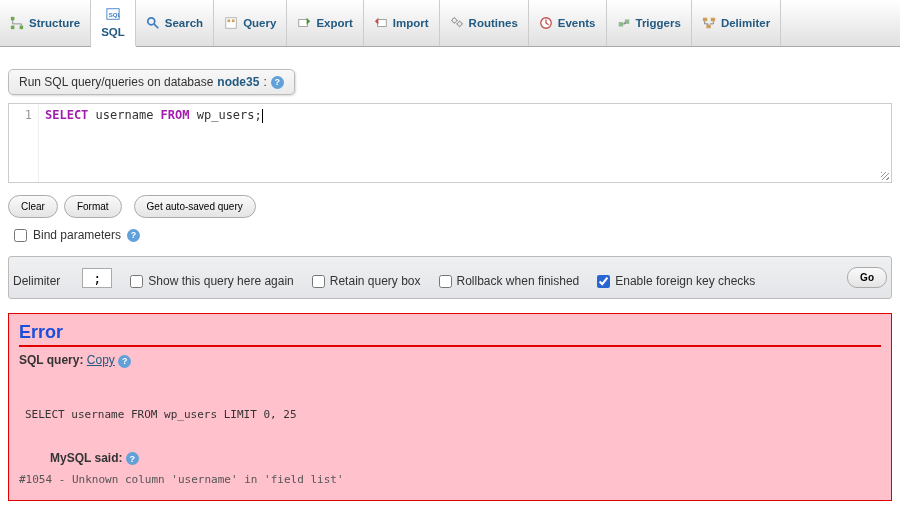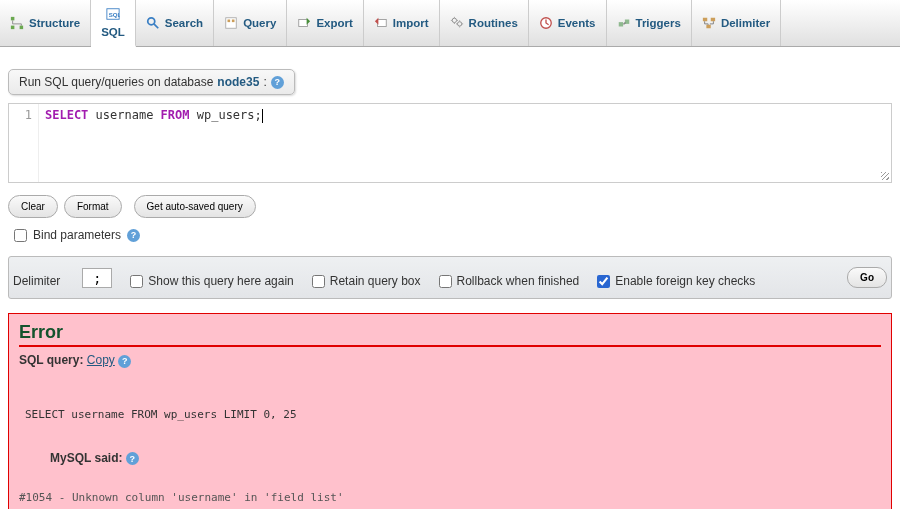--- a/index.html
+++ b/index.html
@@ -22,26 +22,26 @@
 .btn { padding: 5px 12px; border: 1px solid #aaa; border-radius: 12px; background: linear-gradient(#fafafa,#e4e4e4); font-size: 10px; cursor: pointer; }
 .btn.sm { border-radius: 10px; padding: 4px 12px; }
 .bind-row { padding: 4px 14px 14px; display: flex; align-items: center; gap: 6px; }
 .help-icon { width: 13px; height: 13px; display: inline-flex; align-items: center; justify-content: center; border-radius: 50%; background: #61a0d8; color: #fff; font-size: 9px; font-weight: bold; }
 .option-bar { margin: 0 8px; border: 1px solid #bbb; border-radius: 3px; background: linear-gradient(#eef0f2,#e3e5e8); padding: 10px 4px; display: flex; align-items: flex-end; gap: 18px; }
 .delim-label { margin-right: 4px; }
 .delim-input { width: 30px; height: 20px; border: 1px solid #aaa; text-align: center; font-family: monospace; }
 .chk-wrap { display: flex; align-items: center; gap: 5px; }
 .chk { width: 13px; height: 13px; }
 .error-box { margin: 14px 8px 0; border: 1px solid #e00000; background: #ffc1cc; padding: 8px 10px 14px; }
-.error-title { color: #14532d; font-size: 18px; font-weight: bold; border-bottom: 2px solid #e00000; padding-bottom: 2px; margin-bottom: 6px; }
+.error-title { color: #1d4ed8; font-size: 18px; font-weight: bold; border-bottom: 2px solid #e00000; padding-bottom: 2px; margin-bottom: 6px; }
 .err-line1 { font-size: 12px; margin-bottom: 40px; }
 .err-line1 b { font-weight: bold; }
 .copy-link { color: #235a81; text-decoration: underline; }
 .err-sql { font-family: Menlo, Consolas, monospace; font-size: 11px; margin: 0 6px 30px; }
-.err-said { font-size: 12px; margin-bottom: 26px; padding-left: 31px; }
+.err-said { font-size: 12px; margin-bottom: 8px; padding-left: 31px; }
 .err-said b { font-weight: bold; }
 .err-code { font-family: Menlo, Consolas, monospace; font-size: 11px; color: #555; }
 input[type=checkbox] { accent-color: #2966d1; }
 </style>
 </head>
 <body>
 
 <div class="tabs">
   <div class="tab">
     <span class="tab-icon"><svg viewBox="0 0 16 16">

